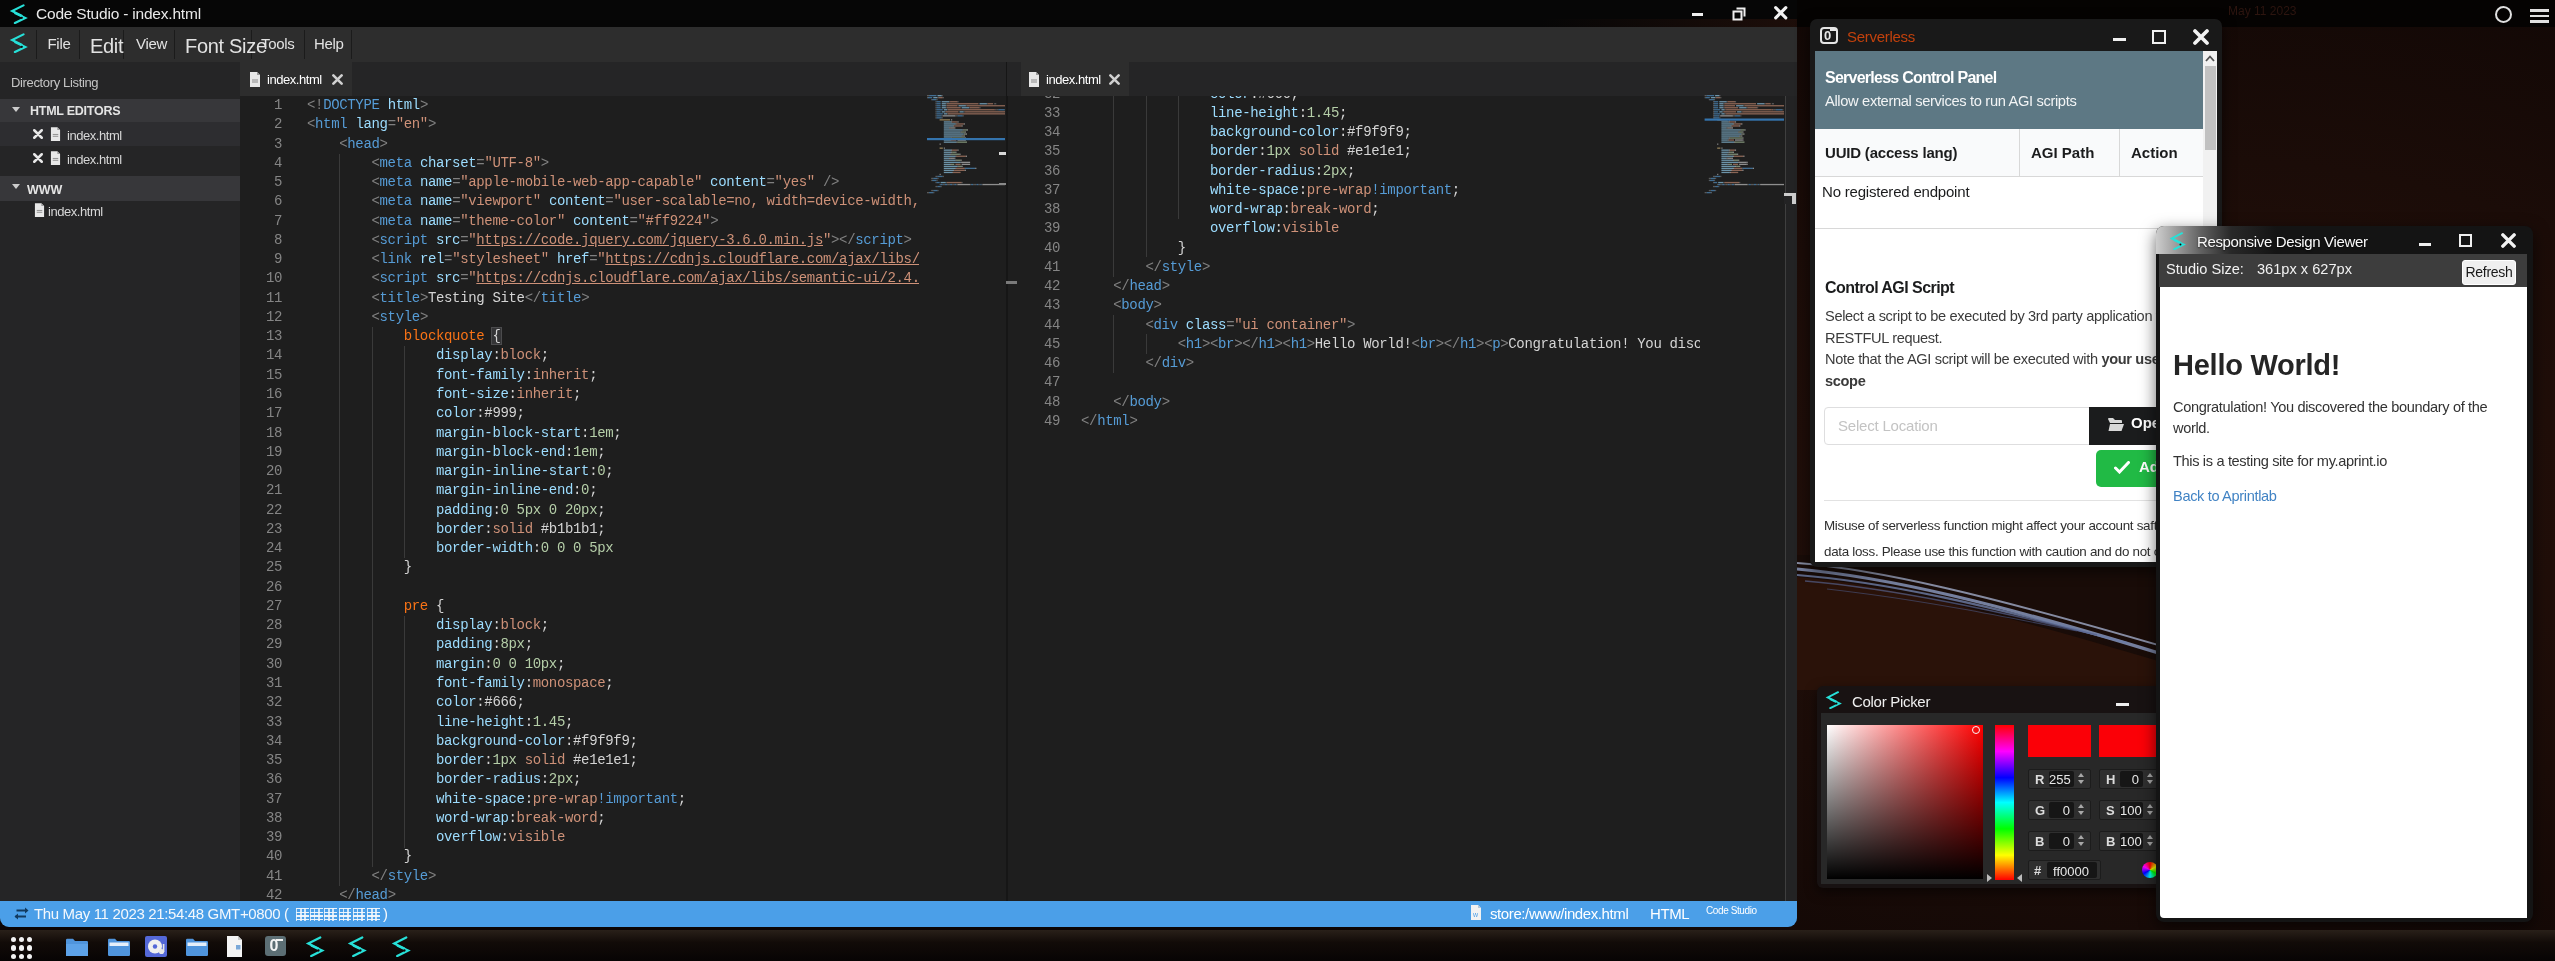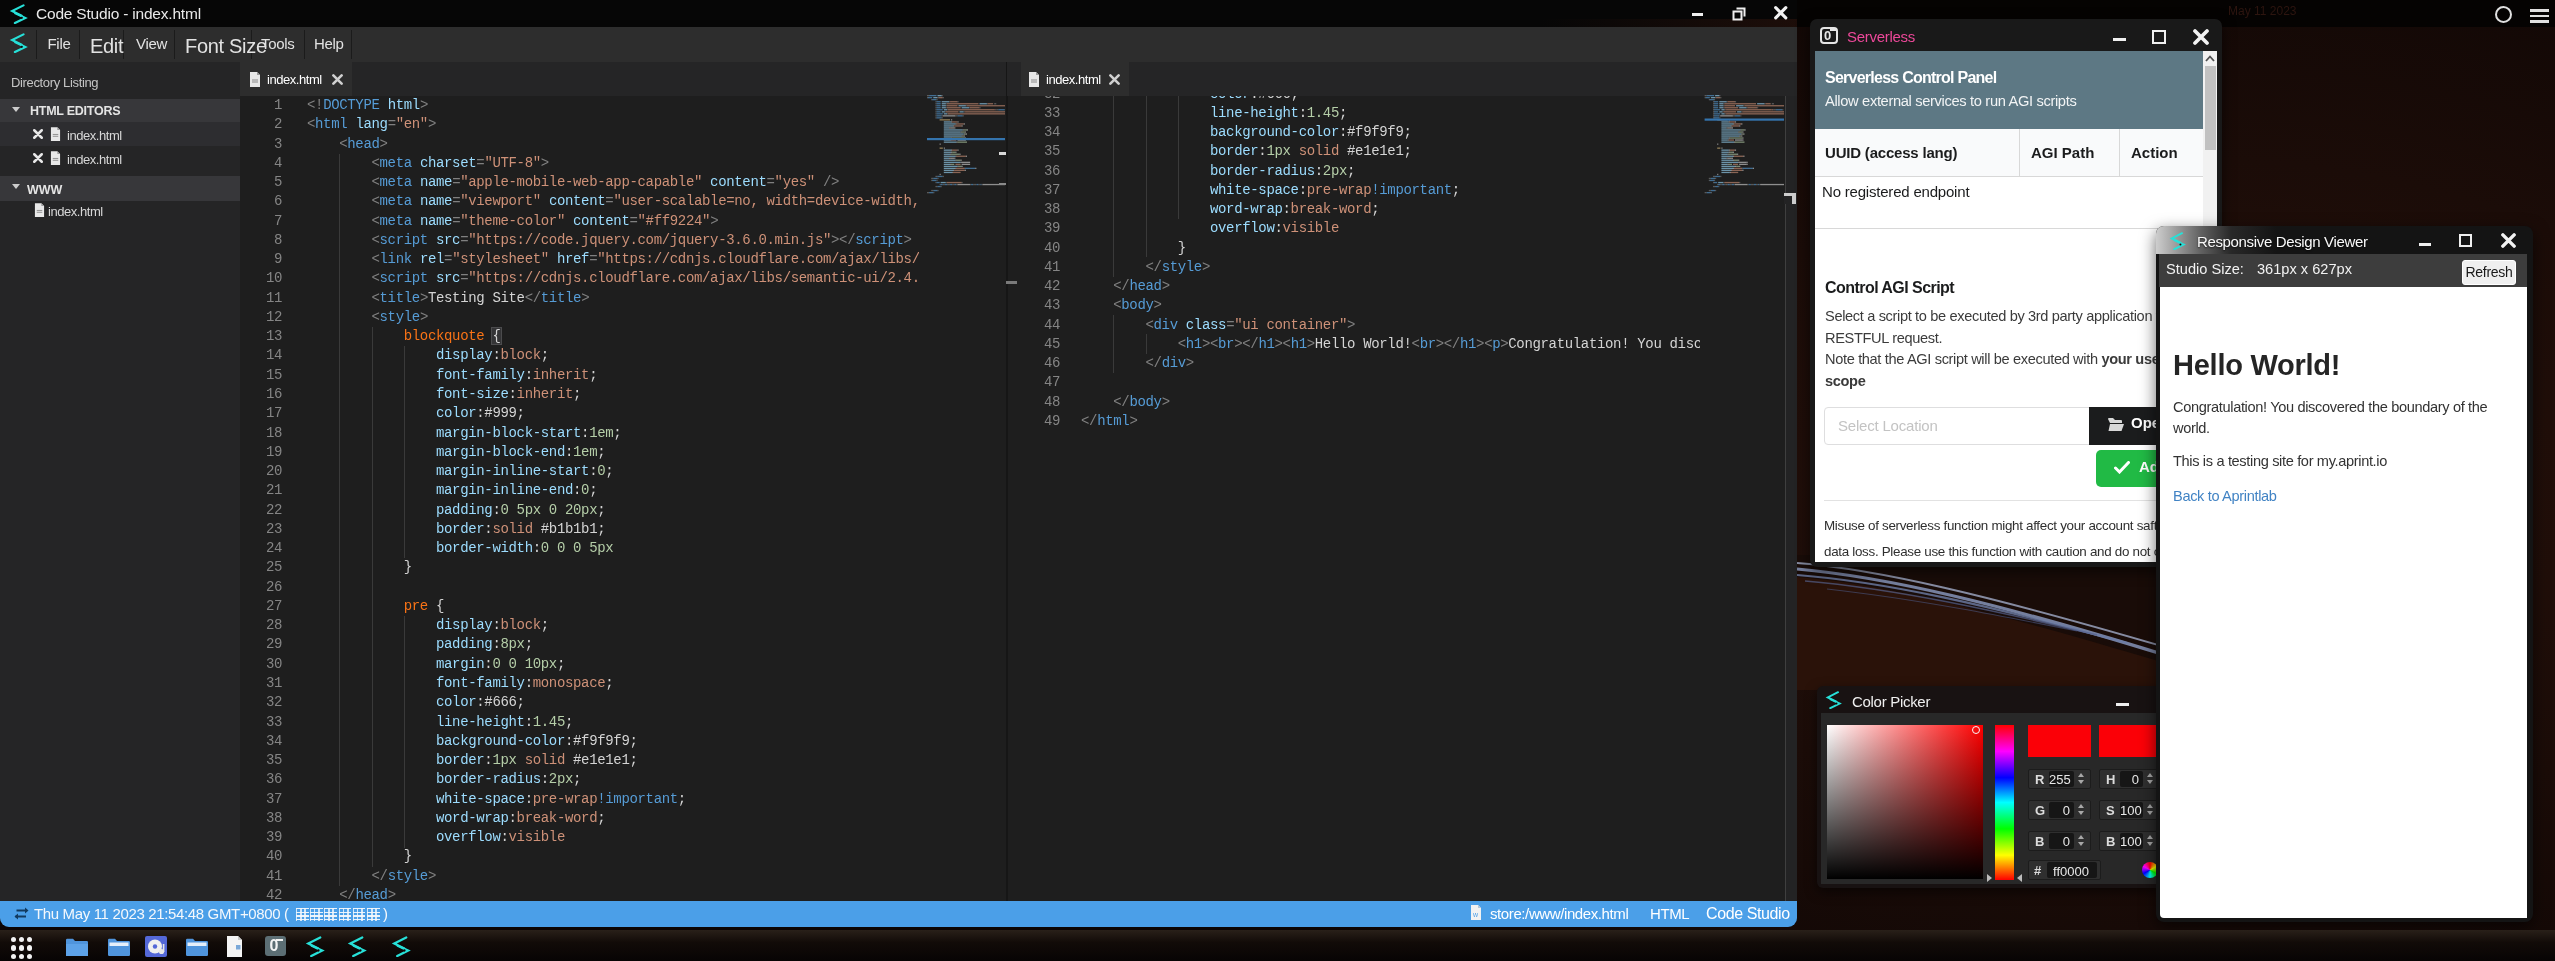--- a/index.html
+++ b/index.html
@@ -1,18 +1,18 @@
 <!DOCTYPE html>
 <html><head><meta charset="utf-8"><style>
 *{margin:0;padding:0;box-sizing:border-box}
 html,body{width:2555px;height:961px;overflow:hidden;background:#0c0605;font-family:"Liberation Sans",sans-serif}
 .abs{position:absolute}
 .mono{font-family:"Liberation Mono",monospace;font-size:14px;line-height:19.27px;letter-spacing:-0.34px;white-space:pre;color:#d4d4d4}
 .p{color:#808080}.g{color:#569cd6}.a{color:#9cdcfe}.s{color:#ce9178}.sel{color:#f97316}
-.n{color:#b5cea8}.k{color:#569cd6}.u{color:#ce9178;}
+.n{color:#b5cea8}.k{color:#569cd6}.u{color:#ce9178;text-decoration:underline}
 .bm{background:#343436;outline:1px solid #4b4b4d}
 </style></head><body>
 
 <div class="abs" style="left:0;top:0;width:2555px;height:961px;background:radial-gradient(1150px 680px at 86% 52%, #29120b 0%, #1b0c08 50%, #0c0504 100%)"></div>
 <div class="abs" style="left:1797px;top:0;width:758px;height:27px;background:#050302"></div>
 <div class="abs" style="left:2228px;top:4px;font-size:12px;color:#321711;opacity:0.9">May 11 2023</div>
 <div class="abs" style="left:2495px;top:6px;width:17px;height:17px;border:2.8px solid #e0e0e0;border-radius:50%"></div>
 <div class="abs" style="left:2530px;top:9px;width:19px;height:2.6px;background:#e0e0e0"></div>
 <div class="abs" style="left:2530px;top:14.5px;width:19px;height:2.6px;background:#e0e0e0"></div>
 <div class="abs" style="left:2530px;top:20px;width:19px;height:2.6px;background:#e0e0e0"></div>
@@ -743,26 +743,26 @@
 <div class="abs" style="left:352.8px;top:908px;width:12.5px;height:12.5px;background:repeating-linear-gradient(to bottom,rgba(244,248,252,0.95) 0 1.4px,rgba(75,159,232,0) 1.4px 3.6px),repeating-linear-gradient(to right,rgba(244,248,252,0.8) 0 1.3px,rgba(75,159,232,0) 1.3px 4.2px)"></div>
 <div class="abs" style="left:367.0px;top:908px;width:12.5px;height:12.5px;background:repeating-linear-gradient(to bottom,rgba(244,248,252,0.95) 0 1.4px,rgba(75,159,232,0) 1.4px 3.6px),repeating-linear-gradient(to right,rgba(244,248,252,0.8) 0 1.3px,rgba(75,159,232,0) 1.3px 4.2px)"></div>
 <div class="abs" style="left:383px;top:905px;font-size:15px;color:#f4f8fc">)</div>
 <svg class="abs" style="left:1470px;top:905px" width="12" height="15" viewBox="0 0 12 15">
     <path d="M1 0 H8 L11 3 V15 H1 Z" fill="#f2f2f2"></path>
     <path d="M8 0 L11 3 H8 Z" fill="#b5c8da"></path>
     <text x="3" y="12" font-size="7" fill="#4b9fe8" font-family="Liberation Sans">w</text>
   </svg>
 <div class="abs" style="left:1490px;top:905px;font-size:15px;letter-spacing:-0.4px;color:#ffffff">store:/www/index.html</div>
 <div class="abs" style="left:1650px;top:905px;font-size:15px;letter-spacing:-0.4px;color:#ffffff">HTML</div>
-<div class="abs" style="left:1706px;top:905px;font-size:16px;letter-spacing:-0.4px;color:#ffffff">Code Studio</div>
+<div class="abs" style="left:1706px;top:905px;font-size:10px;letter-spacing:-0.4px;color:#ffffff">Code Studio</div>
 <div class="abs" style="left:1810px;top:19px;width:412px;height:548px;background:#191919;border-radius:7px;box-shadow:0 4px 14px rgba(0,0,0,0.6)"></div>
 <div class="abs" style="left:1820px;top:27px;width:18px;height:17px;border:2px solid #e6e6e6;border-radius:4px"></div>
 <div class="abs" style="left:1824px;top:27.5px;font-size:13px;font-weight:bold;color:#e6e6e6">0</div>
 <div class="abs" style="left:1830px;top:29px;width:6px;height:1.8px;background:#e6e6e6"></div>
-<div class="abs" style="left:1847px;top:28px;font-size:15px;letter-spacing:-0.3px;color:#ec4899">Serverless</div>
+<div class="abs" style="left:1847px;top:28px;font-size:15px;letter-spacing:-0.3px;color:#c2410c">Serverless</div>
 <div class="abs" style="left:2113px;top:38px;width:13px;height:3.2px;background:#efefef"></div>
 <div class="abs" style="left:2152px;top:30px;width:14px;height:14px;border:2.4px solid #efefef"></div>
 <svg style="position:absolute;left:2193px;top:29px" width="16" height="16" viewBox="0 0 12 12">
     <path d="M1.5 1.5 L10.5 10.5 M10.5 1.5 L1.5 10.5" stroke="#f2f2f2" stroke-width="2.8" stroke-linecap="round"></path>
   </svg>
 <div class="abs" style="left:1815px;top:51px;width:388px;height:511px;background:#ffffff;overflow:hidden">
 <div style="position:absolute;left:0;top:0;width:388px;height:78px;background:#5d7884"></div>
 <div style="position:absolute;left:10px;top:18px;font-size:16px;font-weight:bold;color:#ffffff;letter-spacing:-0.75px">Serverless Control Panel</div>
 <div style="position:absolute;left:10px;top:42px;font-size:14.7px;color:#f2f4f5;letter-spacing:-0.35px;white-space:nowrap">Allow external services to run AGI scripts</div>
 <div style="position:absolute;left:0;top:78px;width:388px;height:48px;background:#f9fafb;border-bottom:1px solid #d8d8d8"></div>

